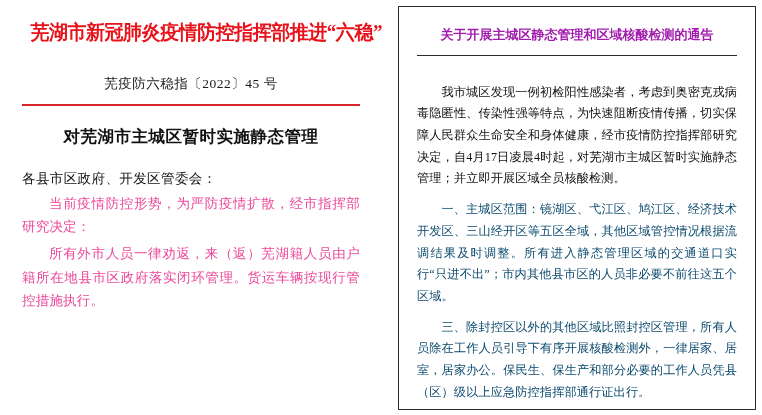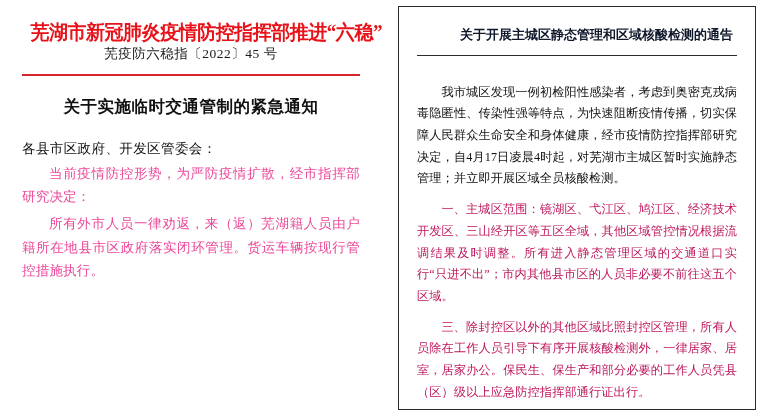--- a/index.html
+++ b/index.html
@@ -41,20 +41,21 @@
     text-align: center;
     letter-spacing: -0.5px;
     margin-top: 12px;
     white-space: nowrap;
     transform: scaleX(0.95);
   }
   .doc-number {
     text-align: center;
     font-size: 13.5px;
     color: #1a1a1a;
+    margin-top: 30px;
     letter-spacing: 0.5px;
   }
   .red-rule {
     border: none;
     border-top: 2px solid #d8232a;
     margin: 11px 0 0 0;
     height: 0;
   }
   .doc-title {
     text-align: center;
@@ -100,63 +101,63 @@
   .doc-right {
     box-sizing: border-box;
     width: 358px;
     height: 404px;
     border: 1.5px solid #2a2a2a;
     padding: 12px 18px 0 18px;
     overflow: hidden;
     background: #fff;
   }
   .notice-title {
-    text-align: right;
+    text-align: center;
     font-size: 13px;
     font-weight: bold;
-    color: #0f172a;
+    color: #a21caf;
     line-height: 1.5;
     margin: 6px 4px 0 4px;
   }
   .notice-rule {
     border: none;
     border-top: 1px solid #2a2a2a;
     margin: 10px 0 0 0;
   }
   .notice-para {
     font-size: 12.2px;
     color: #111;
     line-height: 1.78;
     margin-top: 26px;
     text-align: justify;
     text-justify: inter-ideograph;
     text-indent: 2em;
     letter-spacing: 0.1px;
   }
   .notice-item {
     font-size: 12.2px;
-    color: #be185d;
+    color: #0c4a6e;
     line-height: 1.78;
     margin-top: 9px;
     text-align: justify;
     text-justify: inter-ideograph;
     text-indent: 2em;
     letter-spacing: 0.1px;
   }
 </style>
 </head>
 <body>
 
 <div class="page">
 
   <div class="doc-left">
     <div class="red-banner">芜湖市新冠肺炎疫情防控指挥部推进“六稳”工作指挥部文件</div>
     <div class="doc-number">芜疫防六稳指〔2022〕45 号</div>
     <hr class="red-rule">
-    <div class="doc-title">关于实施临时交通管制的紧急通知</div>
+    <div class="doc-title">对芜湖市主城区暂时实施静态管理</div>
     <div class="doc-salutation">各县市区政府、开发区管委会：</div>
     <div class="doc-para indent2">当前疫情防控形势，为严防疫情扩散，经市指挥部研究决定：</div>
     <div class="doc-para indent2">所有外市人员一律劝返，来（返）芜湖籍人员由户籍所在地县市区政府落实闭环管理。货运车辆按现行管控措施执行。</div>
   </div>
 
   <div class="gutter"></div>
 
   <div class="doc-right-wrap">
     <div class="doc-right">
       <div class="notice-title">关于开展主城区静态管理和区域核酸检测的通告</div>

